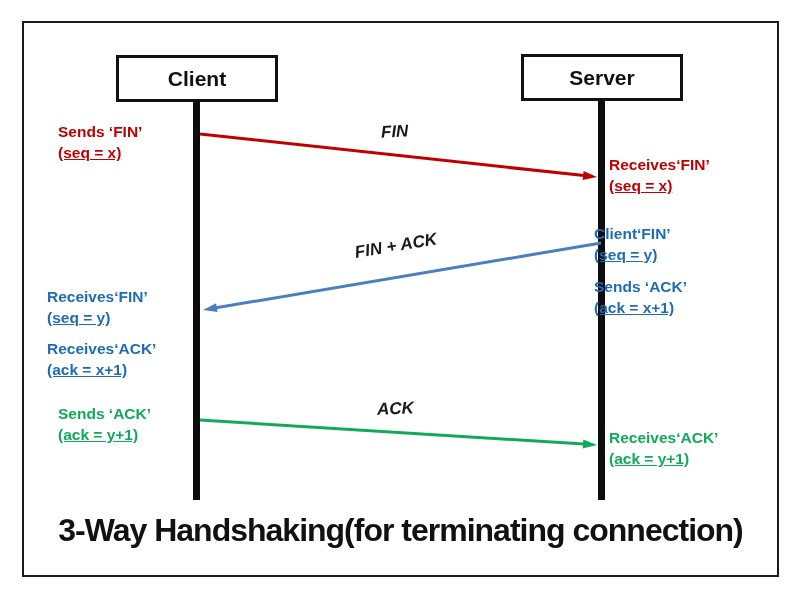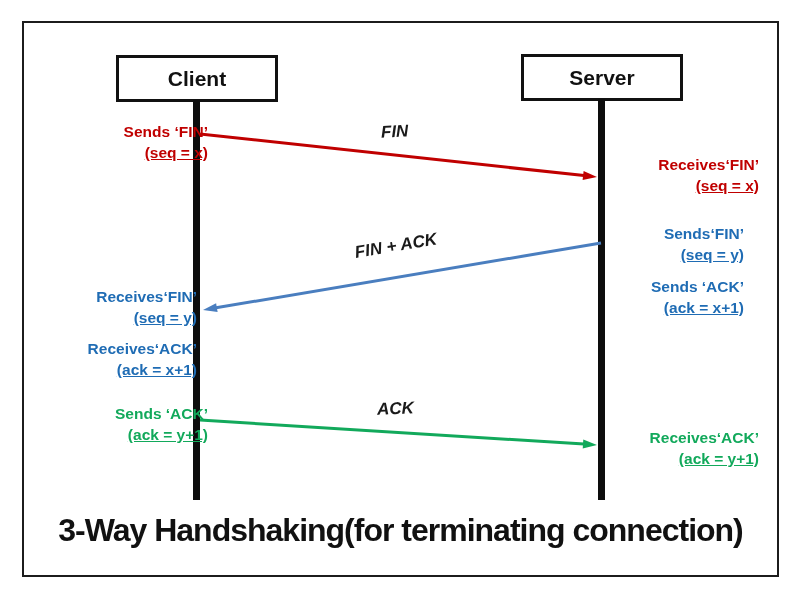--- a/index.html
+++ b/index.html
@@ -25,21 +25,21 @@
   #server-lifeline{left:598px;top:99px;height:401px;}
   #arrow-layer{position:absolute;left:0;top:0;width:793px;height:589px;}
   .msg-label{
     position:absolute;font-weight:bold;font-style:italic;color:#1a1a1a;
     font-size:17px;white-space:nowrap;
   }
   #label-fin{left:381px;top:122px;transform:rotate(-3deg);}
   #label-fin-ack{left:355px;top:243px;transform:rotate(-9.5deg);transform-origin:left center;}
   #label-ack{left:377px;top:399px;transform:rotate(-2deg);}
   .note{
-    position:absolute;width:150px;text-align:right;font-weight:bold;
+    position:absolute;width:150px;text-align:left;font-weight:bold;
     font-size:15.5px;line-height:21px;white-space:nowrap;
   }
   .note .l2{display:block;text-decoration:underline;}
   .note.red{color:#C00000;}
   .note.blue{color:#1F6CB4;}
   .note.green{color:#12A95B;}
   #note-client-sends-fin{left:58px;top:121px;}
   #note-server-receives-fin{left:609px;top:154px;}
   #note-server-sends-fin{left:594px;top:223px;}
   #note-server-sends-ack{left:594px;top:276px;}
@@ -92,21 +92,21 @@
 
   <div class="note red" id="note-client-sends-fin">
     <span>Sends ‘FIN’</span>
     <span class="l2">(seq = x)</span>
   </div>
   <div class="note red" id="note-server-receives-fin">
     <span>Receives‘FIN’</span>
     <span class="l2">(seq = x)</span>
   </div>
   <div class="note blue" id="note-server-sends-fin">
-    <span>Sends‘FIN’</span>
+    <span>Client‘FIN’</span>
     <span class="l2">(seq = y)</span>
   </div>
   <div class="note blue" id="note-server-sends-ack">
     <span>Sends ‘ACK’</span>
     <span class="l2">(ack = x+1)</span>
   </div>
   <div class="note blue" id="note-client-receives-fin">
     <span>Receives‘FIN’</span>
     <span class="l2">(seq = y)</span>
   </div>

